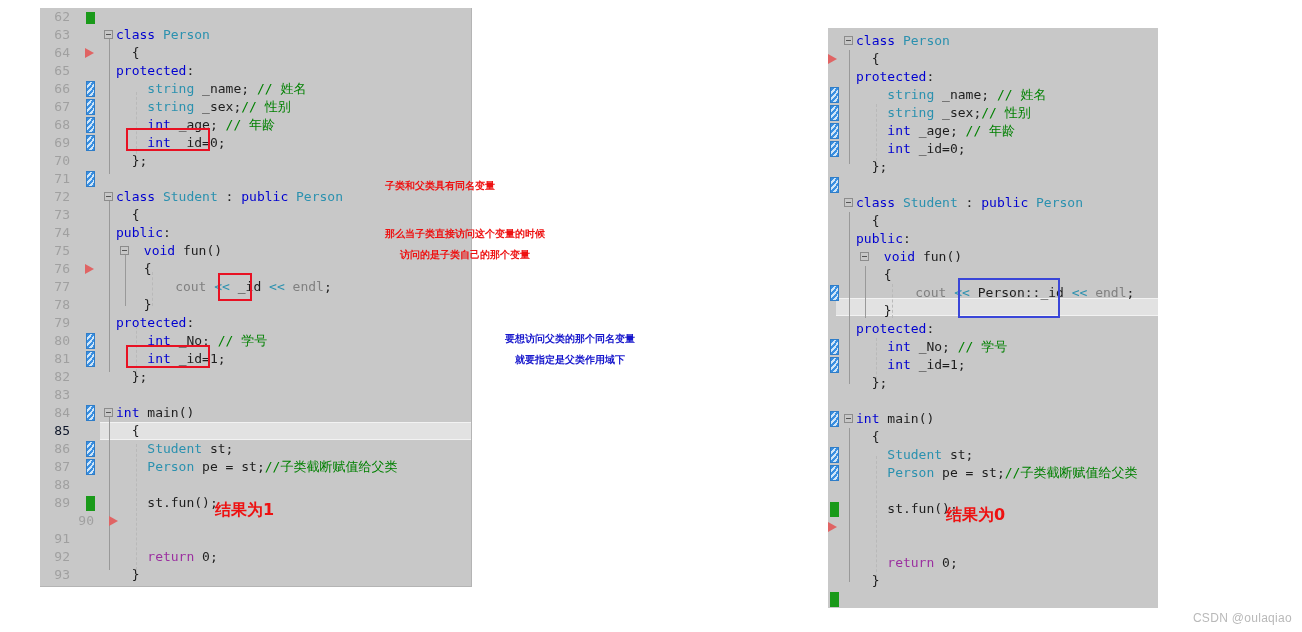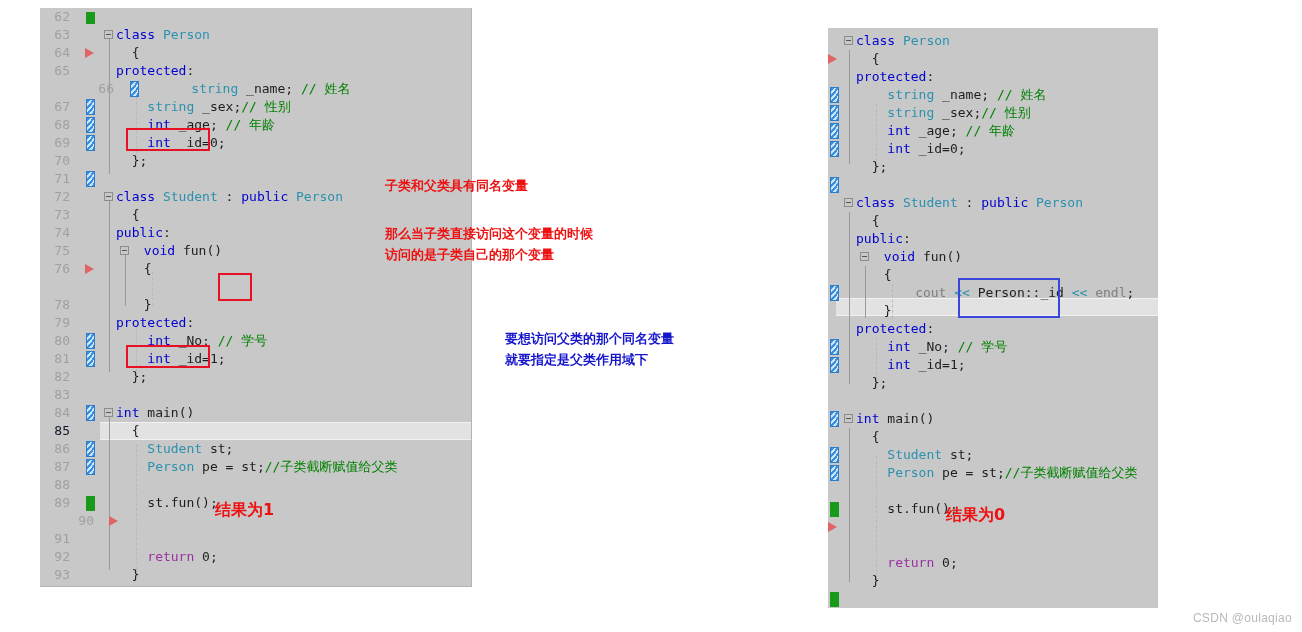--- a/index.html
+++ b/index.html
@@ -131,23 +131,24 @@
     position:absolute;
     border:2px solid #3a46d8;
     box-sizing:border-box;
     pointer-events:none;
   }
   
   .anno{
     position:absolute;
     font-family:"DejaVu Sans","Liberation Sans",sans-serif;
     font-weight:bold;
-    font-size:13px;
+    font-size:10px;
     line-height:21px;
     white-space:pre-line;
+    text-align:center;
   }
   .anno.red{color:#ee1111;}
   .anno.blue{color:#1515cc;}
   .result{
     position:absolute;
     font-family:"DejaVu Sans","Liberation Sans",sans-serif;
     font-weight:bold;
     font-size:16px;
     color:#ee1111;
     white-space:pre;
@@ -192,21 +193,21 @@
     <span class="lineno">64</span>
     <span class="marker-tri"></span>
     <span class="ctext" style="left:76px;">  {</span>
   </div>
 
   <div class="code-line" style="position:absolute;top:54px;left:0;width:100%;">
     <span class="lineno">65</span>
     <span class="ctext" style="left:76px;"><span class="kw">protected</span>:</span>
   </div>
 
-  <div class="code-line" style="position:absolute;top:72px;left:0;width:100%;margin-left:44px;">
+  <div class="code-line" style="position:absolute;top:72px;left:0;width:100%;">
     <span class="lineno">66</span>
     <span class="track blue"></span>
     <span class="ctext" style="left:76px;">    <span class="type">string</span> <span class="id">_name</span>; <span class="cmt">// 姓名</span></span>
   </div>
 
   <div class="code-line" style="position:absolute;top:90px;left:0;width:100%;">
     <span class="lineno">67</span>
     <span class="track blue"></span>
     <span class="ctext" style="left:76px;">    <span class="type">string</span> <span class="id">_sex</span>;<span class="cmt">// 性别</span></span>
   </div>
@@ -254,20 +255,24 @@
     <span class="fold" style="left:80px;"></span>
     <span class="ctext" style="left:96px;"> <span class="kw">void</span> <span class="id">fun</span>()</span>
   </div>
 
   <div class="code-line" style="position:absolute;top:252px;left:0;width:100%;">
     <span class="lineno">76</span>
     <span class="marker-tri"></span>
     <span class="ctext" style="left:96px;"> {</span>
   </div>
 
+  <div class="code-line" style="position:absolute;top:270px;left:0;width:100%;">
+    <span class="lineno">77</span>
+    <span class="ctext" style="left:96px;">     <span class="dim">cout</span> <span class="op">&lt;&lt;</span> <span class="id">_id</span> <span class="op">&lt;&lt;</span> <span class="dim">endl</span>;</span>
+  </div>
 
   <div class="code-line" style="position:absolute;top:288px;left:0;width:100%;padding-left:48px;">
     <span class="lineno">78</span>
     <span class="ctext" style="left:96px;"> }</span>
   </div>
 
   <div class="code-line" style="position:absolute;top:306px;left:0;width:100%;">
     <span class="lineno">79</span>
     <span class="ctext" style="left:76px;"><span class="kw">protected</span>:</span>
   </div>

